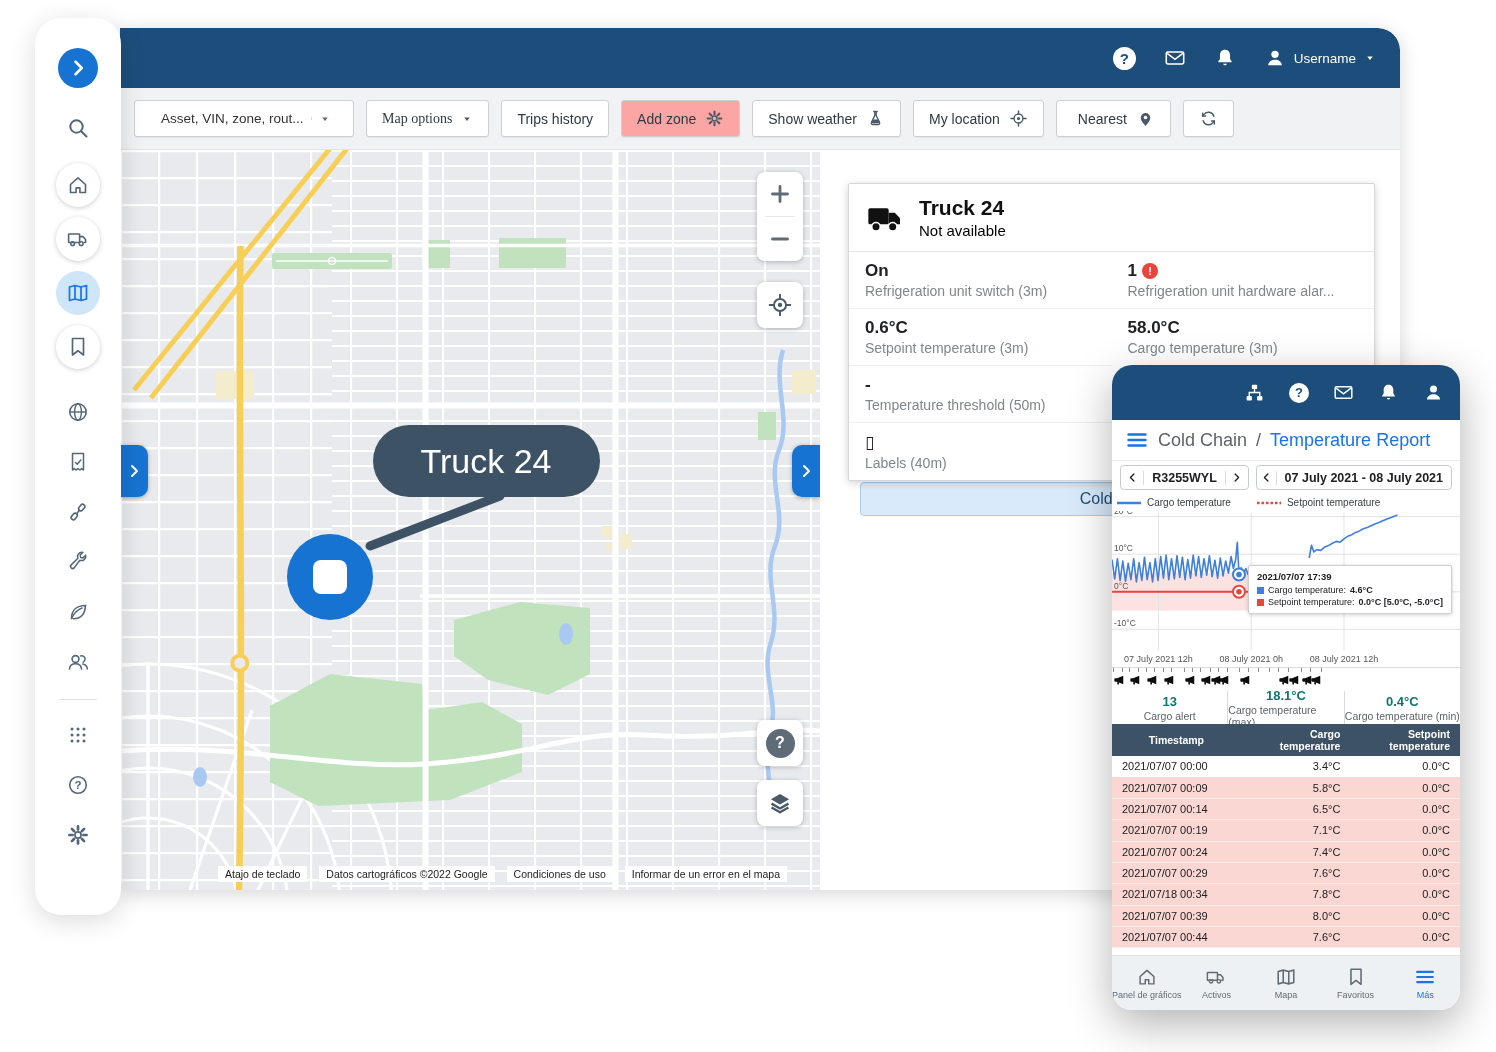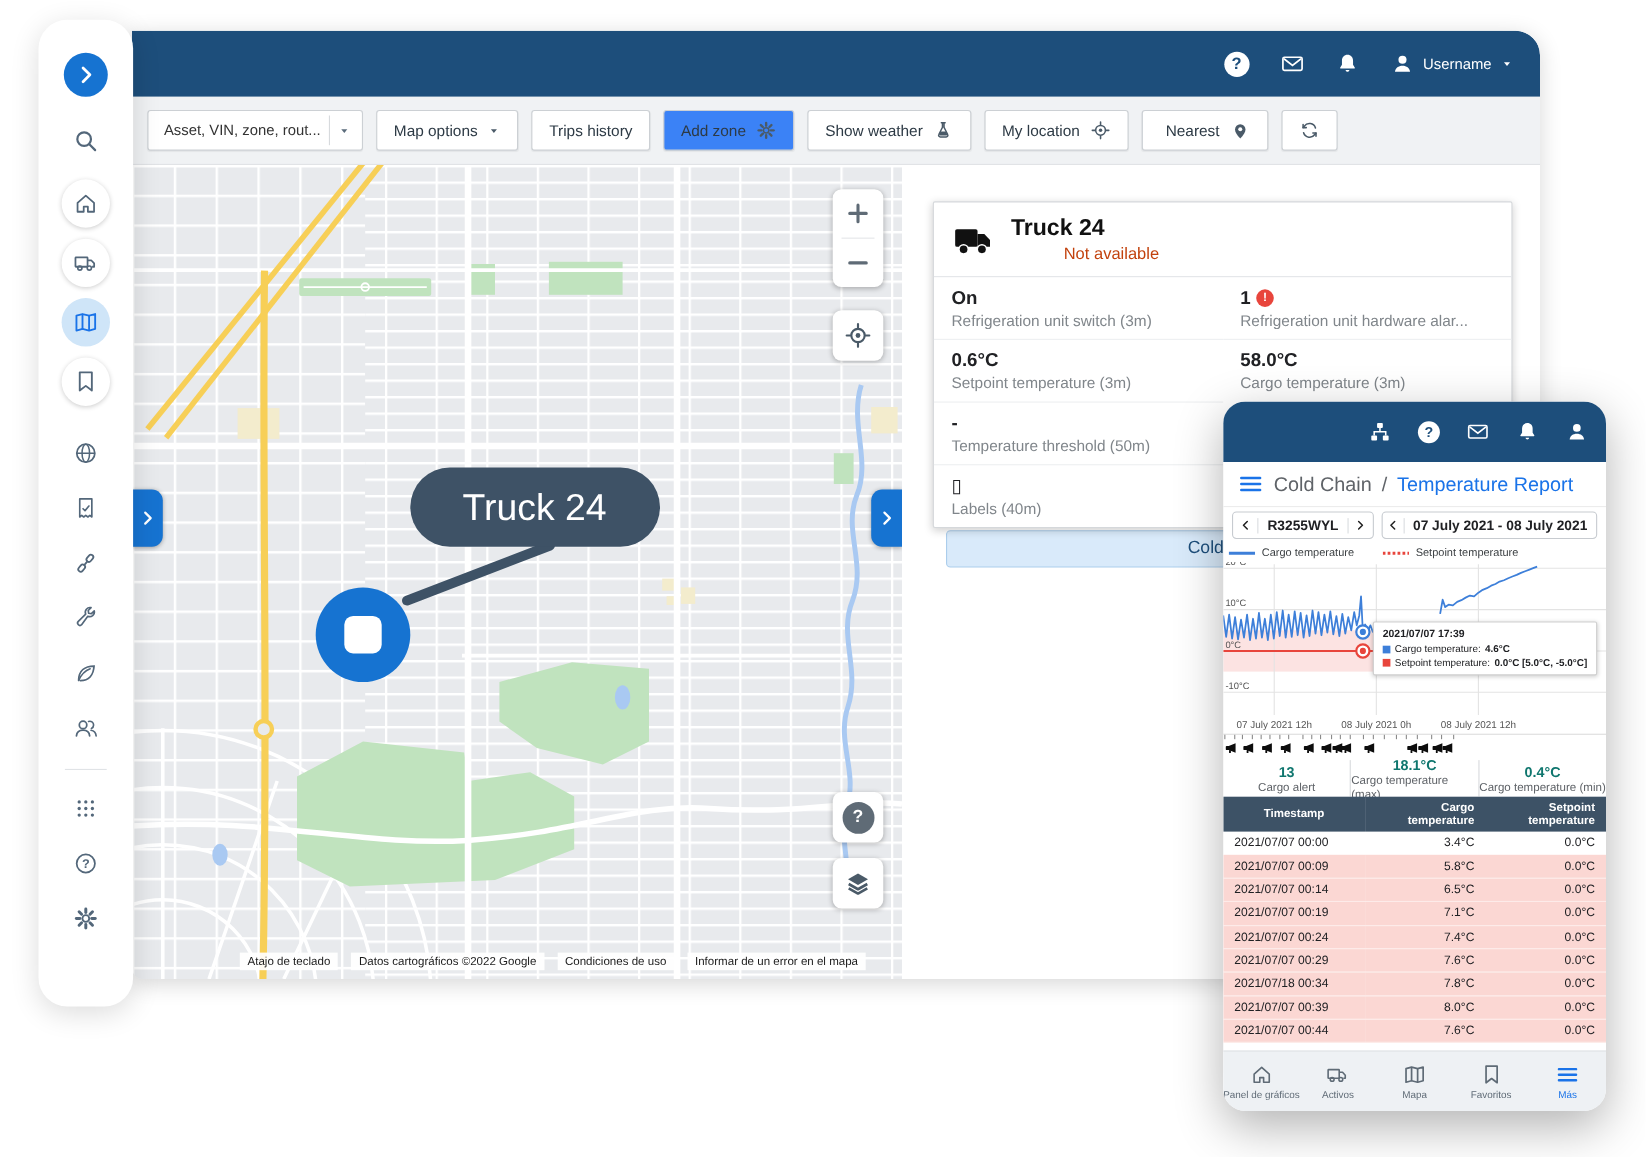--- a/index.html
+++ b/index.html
@@ -20,21 +20,21 @@
   .badge-help { width:23px; height:23px; border-radius:50%; background:#fff; color:#1d4e7b;
     font-weight:bold; font-size:15px; display:flex; align-items:center; justify-content:center; }
   .user-chip { display:flex; align-items:center; gap:8px; font-size:13.5px; }
 
   .toolbar { height:62px; background:#f0f2f4; border-bottom:1px solid #e1e3e6; flex:0 0 auto;
     display:flex; align-items:center; gap:12px; padding:0 14px; }
   .tb-btn, .search-combo { background:#fff; border:1px solid #ccd0d4; border-radius:3px; height:37px;
     display:flex; align-items:center; font-size:14px; color:#2d3a45; box-shadow:0 1px 1px rgba(0,0,0,.05); }
   .tb-btn { padding:0 15px; gap:9px; }
   .tb-btn svg { color:#4a5a68; }
-  .search-combo { padding:4px; }
+  .search-combo { padding:16px; }
   .search-text { width:160px; padding:0 10px; font-size:13.5px; color:#333; white-space:nowrap; overflow:hidden; }
   .search-caret { width:26px; height:100%; border-left:1px solid #d7dadd; display:flex; align-items:center; justify-content:center; color:#5a6b7b; }
 
   .content-row { flex:1; display:flex; min-height:0; }
   .map-wrap { width:700px; position:relative; flex:0 0 auto; overflow:hidden; }
   .map-svg { position:absolute; inset:0; width:100%; height:100%; }
   .right-pane { flex:1; background:#fff; }
 
   .map-ctl { position:absolute; background:#fff; border-radius:8px; box-shadow:0 1px 5px rgba(0,0,0,.25); }
   .zoom-box { right:17px; top:22px; width:46px; }
@@ -64,21 +64,21 @@
   .sb-item.chip.active { background:#cfe5f8; color:#1a73e8; box-shadow:none; }
   .sb-search { margin:8px 0 18px; }
   .sb-globe { margin-top:26px; }
   .sb-divider { width:38px; height:1px; background:#e0e3e6; margin:12px 0 10px; }
 
   
   .truck-panel { position:absolute; left:848px; top:183px; width:527px; background:#fff; z-index:5;
     border:1px solid #d5d8db; border-radius:2px; box-shadow:0 2px 8px rgba(0,0,0,.18); }
   .tp-head { display:flex; align-items:center; gap:14px; padding:12px 16px; border-bottom:1px solid #e3e5e8; }
   .tp-title { font-size:21px; font-weight:bold; color:#111; }
-  .tp-sub { font-size:15px; color:#c2410c; margin-top:2px;margin-left:48px; }
+  .tp-sub { font-size:15px; color:#000000; margin-top:2px; }
   .tp-grid { display:grid; grid-template-columns:1fr 1fr; }
   .tp-cell { padding:9px 16px 9px; border-top:1px solid #edeff1; }
   .tp-cell.r1 { border-top:none; }
   .m-val { font-size:17px; font-weight:bold; color:#202124; display:flex; align-items:center; gap:5px; }
   .m-label { font-size:14px; color:#80868b; margin-top:2px; white-space:nowrap; overflow:hidden; }
   .alert-badge { width:16px; height:16px; border-radius:50%; background:#e8453c; color:#fff; font-size:11px; font-weight:bold;
     display:inline-flex; align-items:center; justify-content:center; }
 
   .cold-banner { position:absolute; left:860px; top:482px; width:515px; height:34px; z-index:4;
     background:#d9eafa; border:1px solid #abcdec; border-radius:4px; color:#1d4e7b; font-size:16px;
@@ -314,30 +314,30 @@
     <div class="toolbar" data-interactable="false">
       <div class="search-combo" data-interactable="false">
         <div class="search-text" data-interactable="true">Asset, VIN, zone, rout...</div>
         <div class="search-caret" data-interactable="true">
           <svg width="12" height="12" viewBox="0 0 24 24">
               <use href="#i-caret-down"></use>
             </svg>
         </div>
       </div>
 
-    <button class="tb-btn" data-interactable="true" style="border: 1px solid rgb(204, 208, 212); background: rgb(255, 255, 255);">
+    <button class="tb-btn" data-interactable="true" style="border: 1px solid rgb(204, 208, 212); background: rgb(255, 255, 255); font-family: Liberation Serif, serif;">
           <span data-interactable="false">Map options</span>
           <svg width="12" height="12" viewBox="0 0 24 24" data-interactable="false">
             <use href="#i-caret-down"></use>
           </svg>
         </button>
         <button class="tb-btn" data-interactable="true" style="border: 1px solid rgb(204, 208, 212); background: rgb(255, 255, 255);">
           <span data-interactable="false">Trips history</span>
         </button>
-        <button class="tb-btn" data-interactable="true" style="border: 1px solid rgb(204, 208, 212); background: #3b82f6;">
+        <button class="tb-btn" data-interactable="true" style="border: 1px solid rgb(204, 208, 212); background: #fca5a5;">
           <span data-interactable="false">Add zone</span>
           <svg width="19" height="19" viewBox="0 0 24 24" data-interactable="false">
             <use href="#i-gear"></use>
           </svg>
         </button>
         <button class="tb-btn" data-interactable="true" style="border: 1px solid rgb(204, 208, 212); background: rgb(255, 255, 255);">
           <span data-interactable="false">Show weather</span>
           <svg width="19" height="19" viewBox="0 0 24 24" data-interactable="false">
             <use href="#i-flask"></use>
           </svg>

